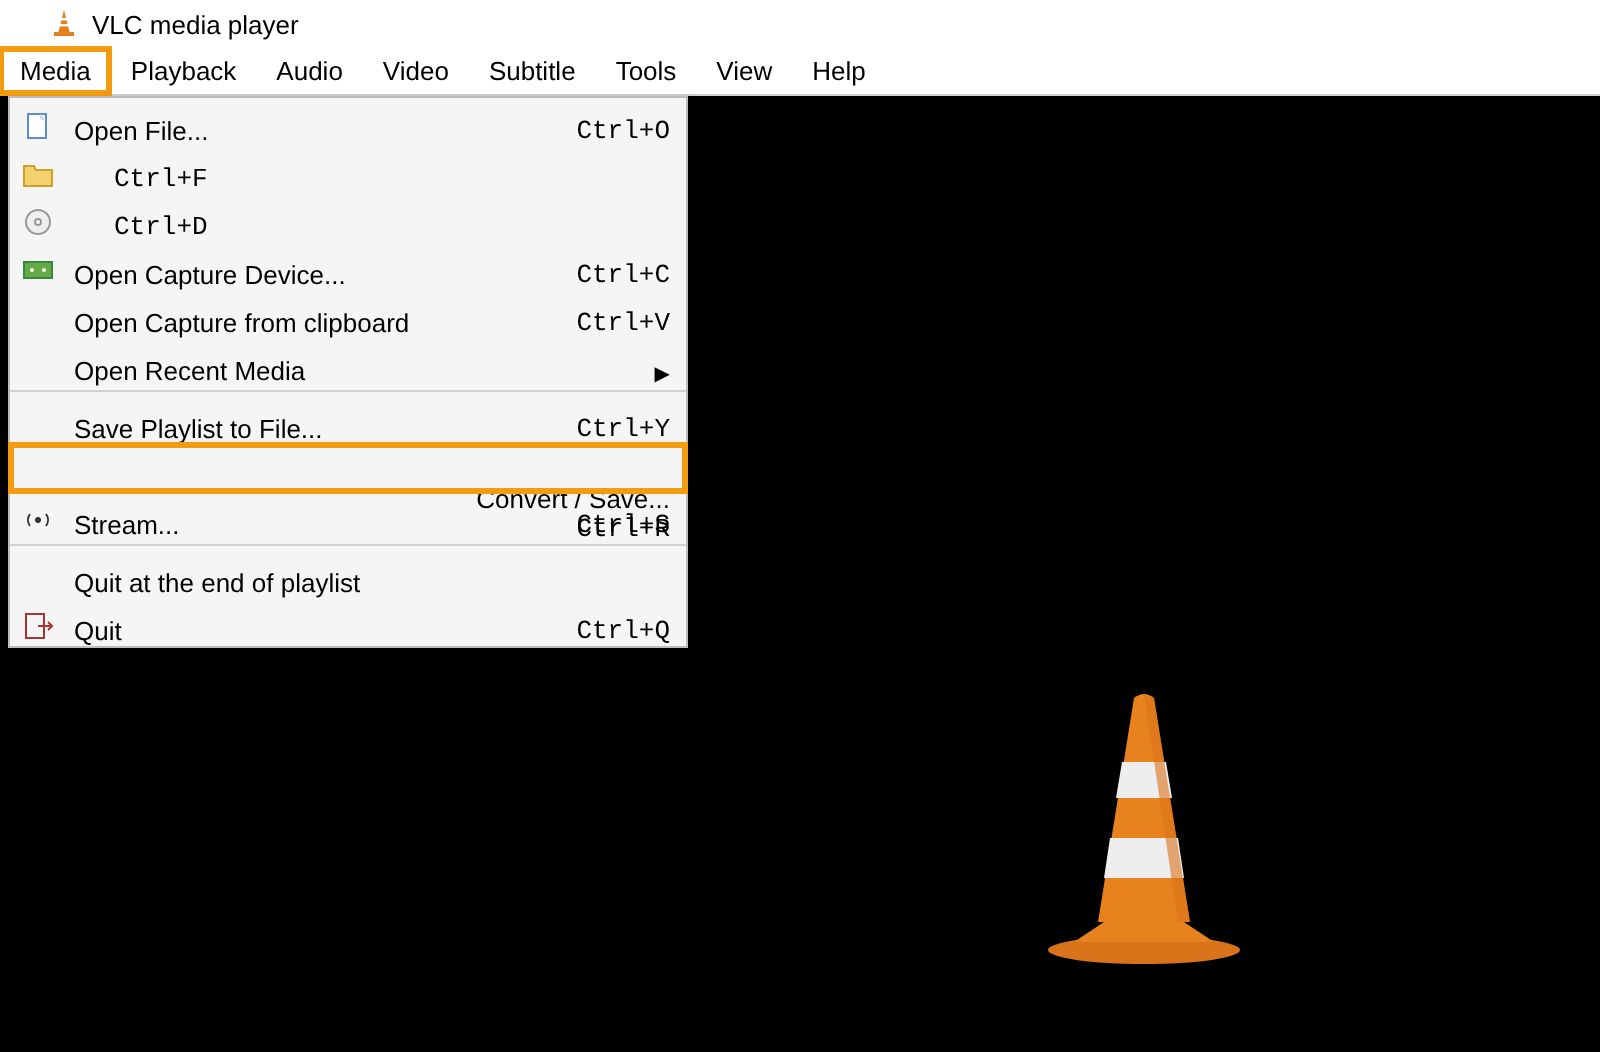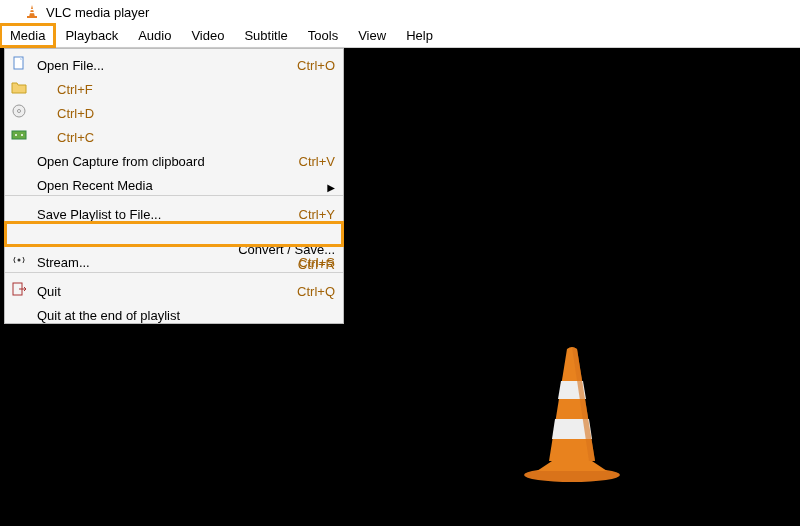--- a/index.html
+++ b/index.html
@@ -7,21 +7,21 @@
 .titlebar { background: #fff; height: 24px; display: flex; align-items: center; padding: 0 24px; gap: 6px; }
 .titlebar-title { color: #000; font-size: 13px; }
 .menubar { background: #fff; height: 24px; display: flex; align-items: stretch; border-bottom: 1px solid #d0d0d0; }
 .menu-top { padding: 0 10px; display: flex; align-items: center; color: #000; cursor: default; font-size: 13px; }
 .menu-top.active { outline: 3px solid #f39c12; outline-offset: -2px; }
 .dropdown { position: absolute; left: 4px; top: 48px; width: 340px; background: #f5f5f5; border: 1px solid #bdbdbd; box-shadow: 2px 2px 4px rgba(0,0,0,0.2); }
 .menu-item { display: flex; align-items: flex-end; height: 24px; padding: 0 8px 0 4px; color: #000; }
 .menu-item.highlight { outline: 3px solid #f39c12; outline-offset: -2px; flex-direction: column; }
 .menu-icon { width: 20px; height: 20px; display: flex; align-items: center; justify-content: center; margin-right: 8px; flex-shrink: 0; }
 .menu-label { flex: 1; font-size: 13px; }
-.menu-shortcut { font-size: 13px; color: #a16207; margin-left: 20px; }
+.menu-shortcut { font-size: 13px; color: #000000; margin-left: 20px; font-family: Liberation Mono, monospace; }
 .menu-arrow { margin-left: 10px; color: #000; font-size: 10px; }
 .separator { height: 1px; background: #d0d0d0; margin: 2px 0; }
 .video-area { position: absolute; top: 48px; left: 344px; right: 0; bottom: 0; background: #000; }
 .cone { position: absolute; bottom: 40px; left: 50%; transform: translateX(-50%); }
 svg.tiny { width: 16px; height: 16px; }
 </style>
 </head>
 <body>
 
 <div class="titlebar">
@@ -76,20 +76,21 @@
     <span class="menu-shortcut">Ctrl+D</span>
   </div>
   <div class="menu-item">
     <span class="menu-icon">
         <svg class="tiny" viewBox="0 0 16 16">
           <rect x="1" y="4" width="14" height="8" fill="#6a4" stroke="#384"></rect>
           <circle cx="5" cy="8" r="1" fill="#fff"></circle>
           <circle cx="11" cy="8" r="1" fill="#fff"></circle>
         </svg>
       </span>
+    <span class="menu-label">Open Capture Device...</span>
     <span class="menu-shortcut">Ctrl+C</span>
   </div>
   <div class="menu-item">
     <span class="menu-icon"></span>
     <span class="menu-label">Open Capture from clipboard</span>
     <span class="menu-shortcut">Ctrl+V</span>
   </div>
   <div class="menu-item">
     <span class="menu-icon"></span>
     <span class="menu-label">Open Recent Media</span>
@@ -112,32 +113,32 @@
           <circle cx="8" cy="8" r="1.5" fill="#333"></circle>
           <path d="M4 5 a5 5 0 0 0 0 6" fill="none" stroke="#333"></path>
           <path d="M12 5 a5 5 0 0 1 0 6" fill="none" stroke="#333"></path>
         </svg>
       </span>
     <span class="menu-label">Stream...</span>
     <span class="menu-shortcut">Ctrl+S</span>
   </div>
   <div class="separator"></div>
   <div class="menu-item">
+    <span class="menu-icon"></span>
+    <span class="menu-label">Quit at the end of playlist</span>
+  </div>
+  <div class="menu-item">
     <span class="menu-icon">
         <svg class="tiny" viewBox="0 0 16 16">
           <rect x="2" y="2" width="9" height="12" fill="none" stroke="#a33"></rect>
           <path d="M8 8 h7 m-2 -2 l2 2 l-2 2" fill="none" stroke="#a33"></path>
         </svg>
       </span>
     <span class="menu-label">Quit</span>
     <span class="menu-shortcut">Ctrl+Q</span>
-  </div>
-  <div class="menu-item">
-    <span class="menu-icon"></span>
-    <span class="menu-label">Quit at the end of playlist</span>
   </div>
 </div>
 
 <div class="video-area">
   <div class="cone">
     <svg width="110" height="140" viewBox="0 0 110 140">
       <ellipse cx="55" cy="132" rx="48" ry="7" fill="#d9731a"></ellipse>
       <path d="M20 128 L90 128 L75 118 L35 118 Z" fill="#e8821e"></path>
       <path d="M50 6 Q55 2 60 6 L78 118 L32 118 Z" fill="#e8821e"></path>
       <path d="M44 38 L66 38 L69 56 L41 56 Z" fill="#eeeeee"></path>

